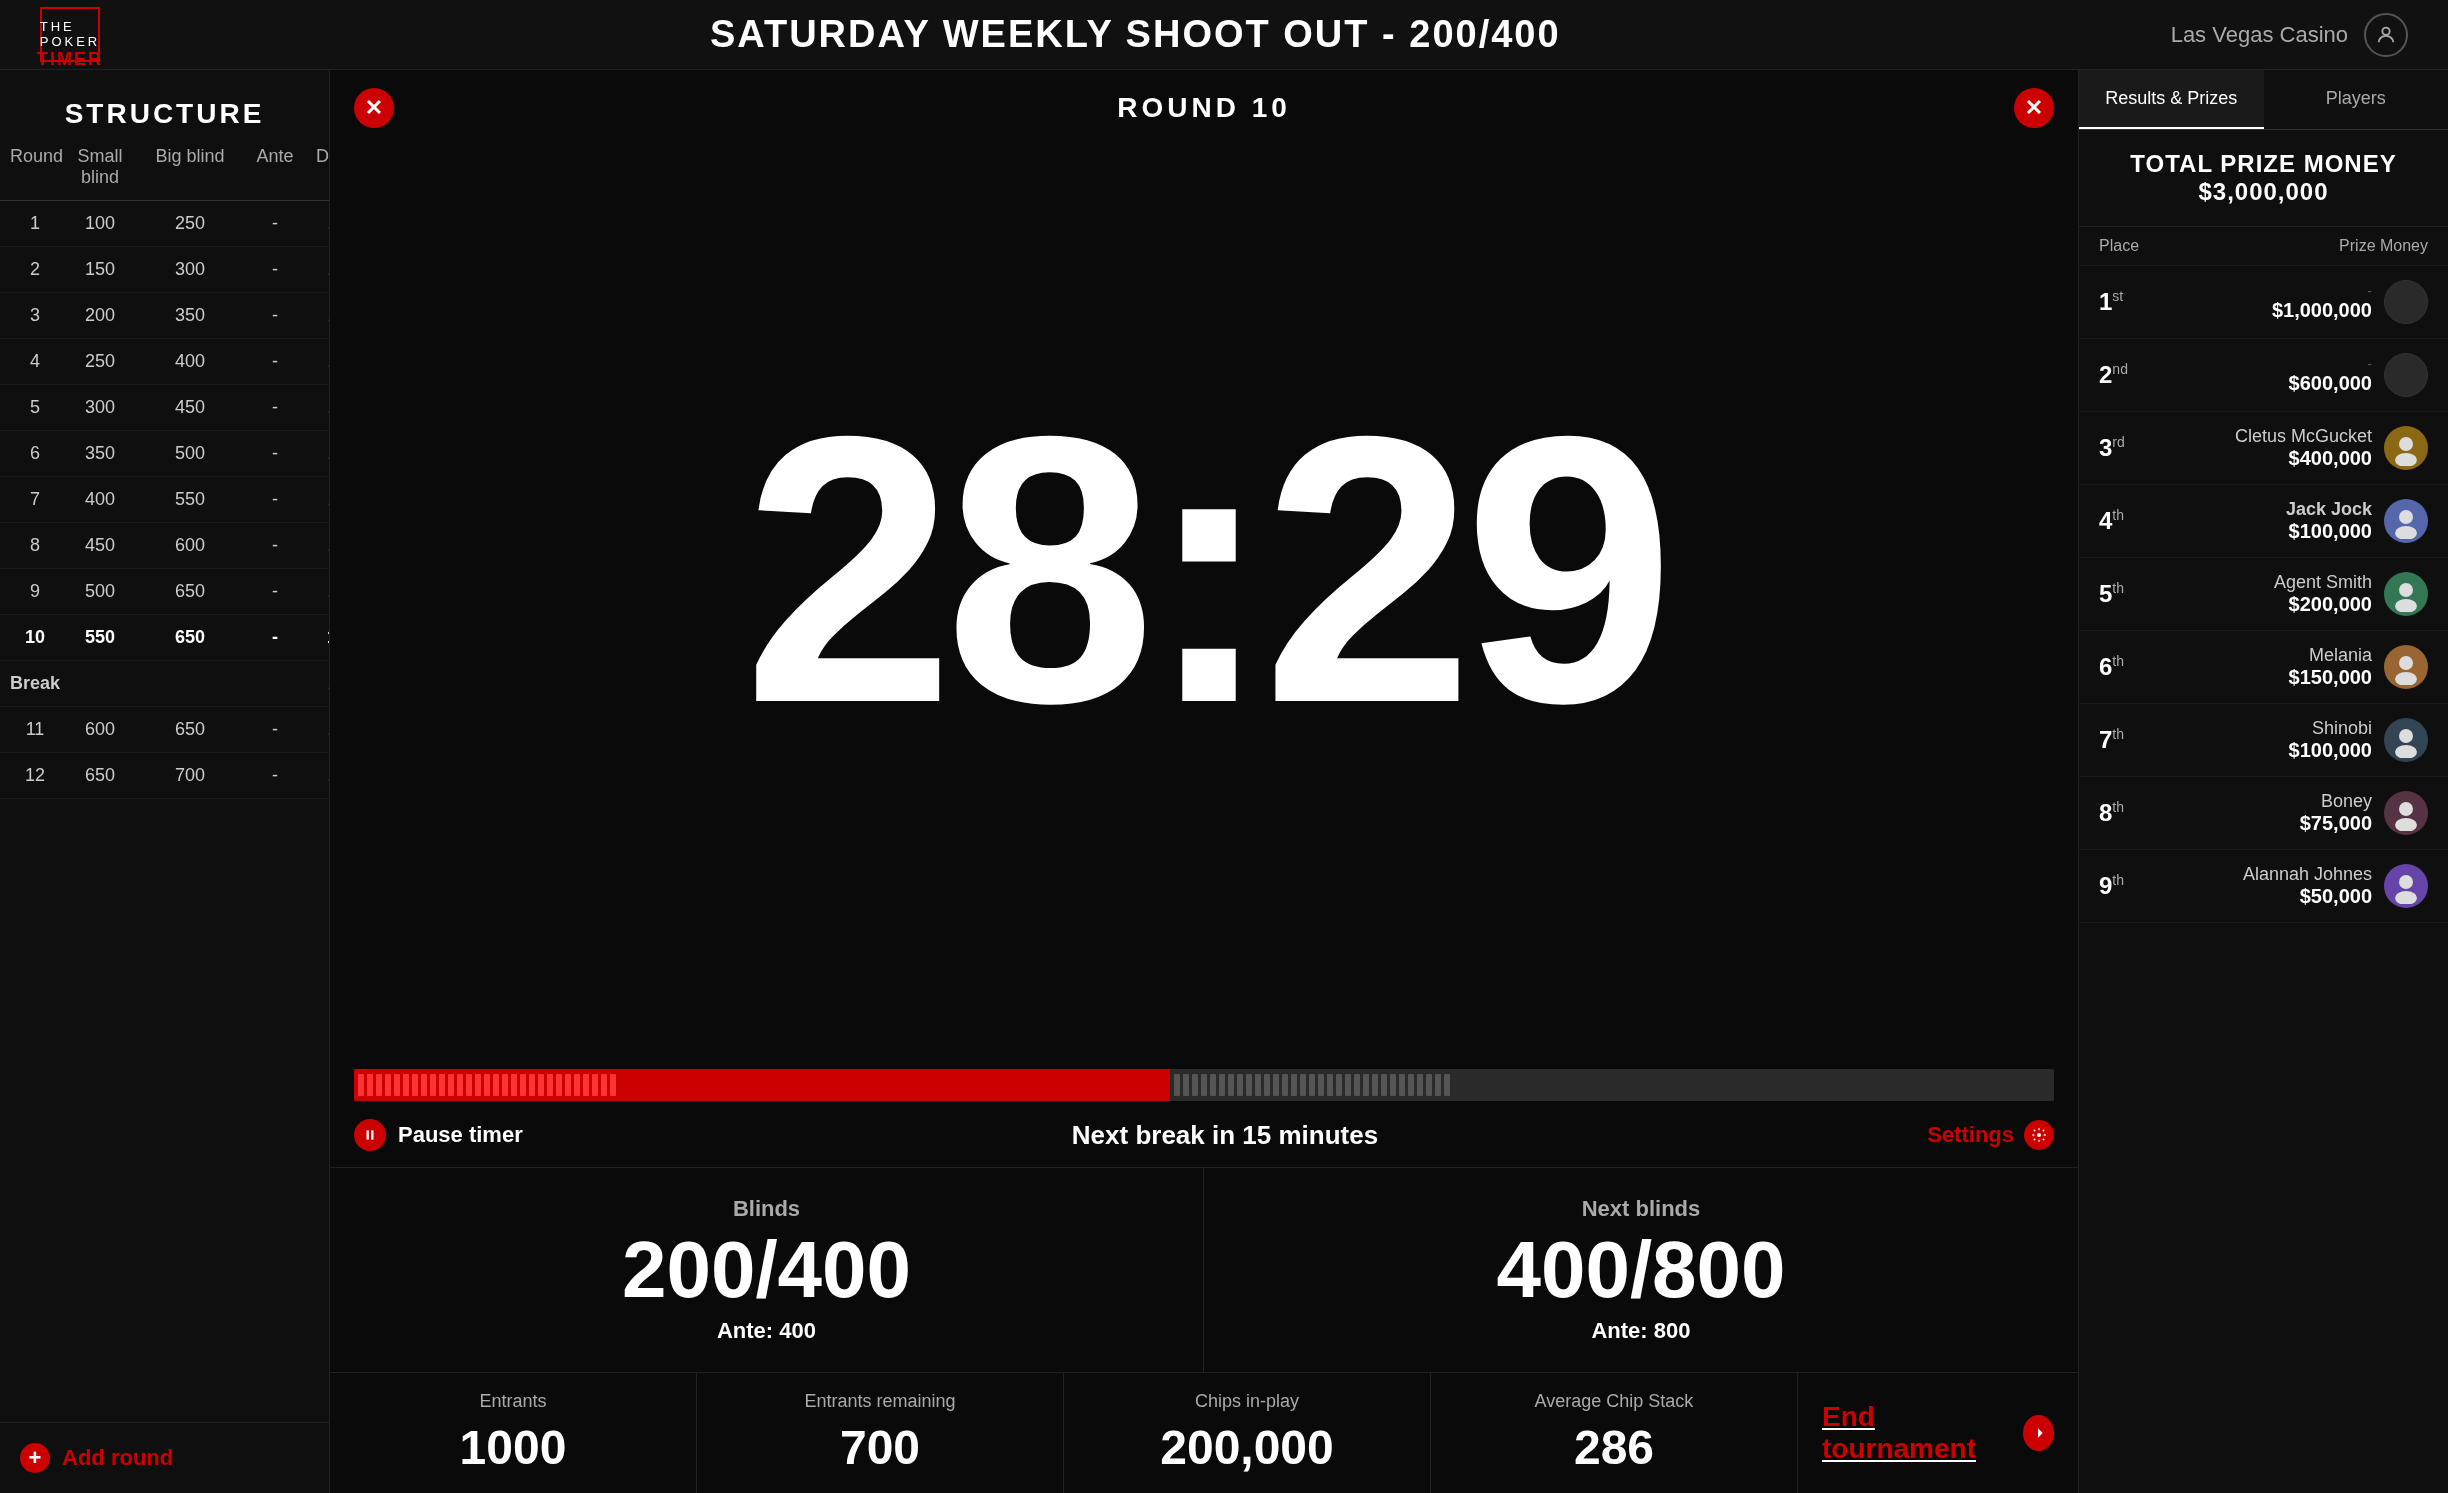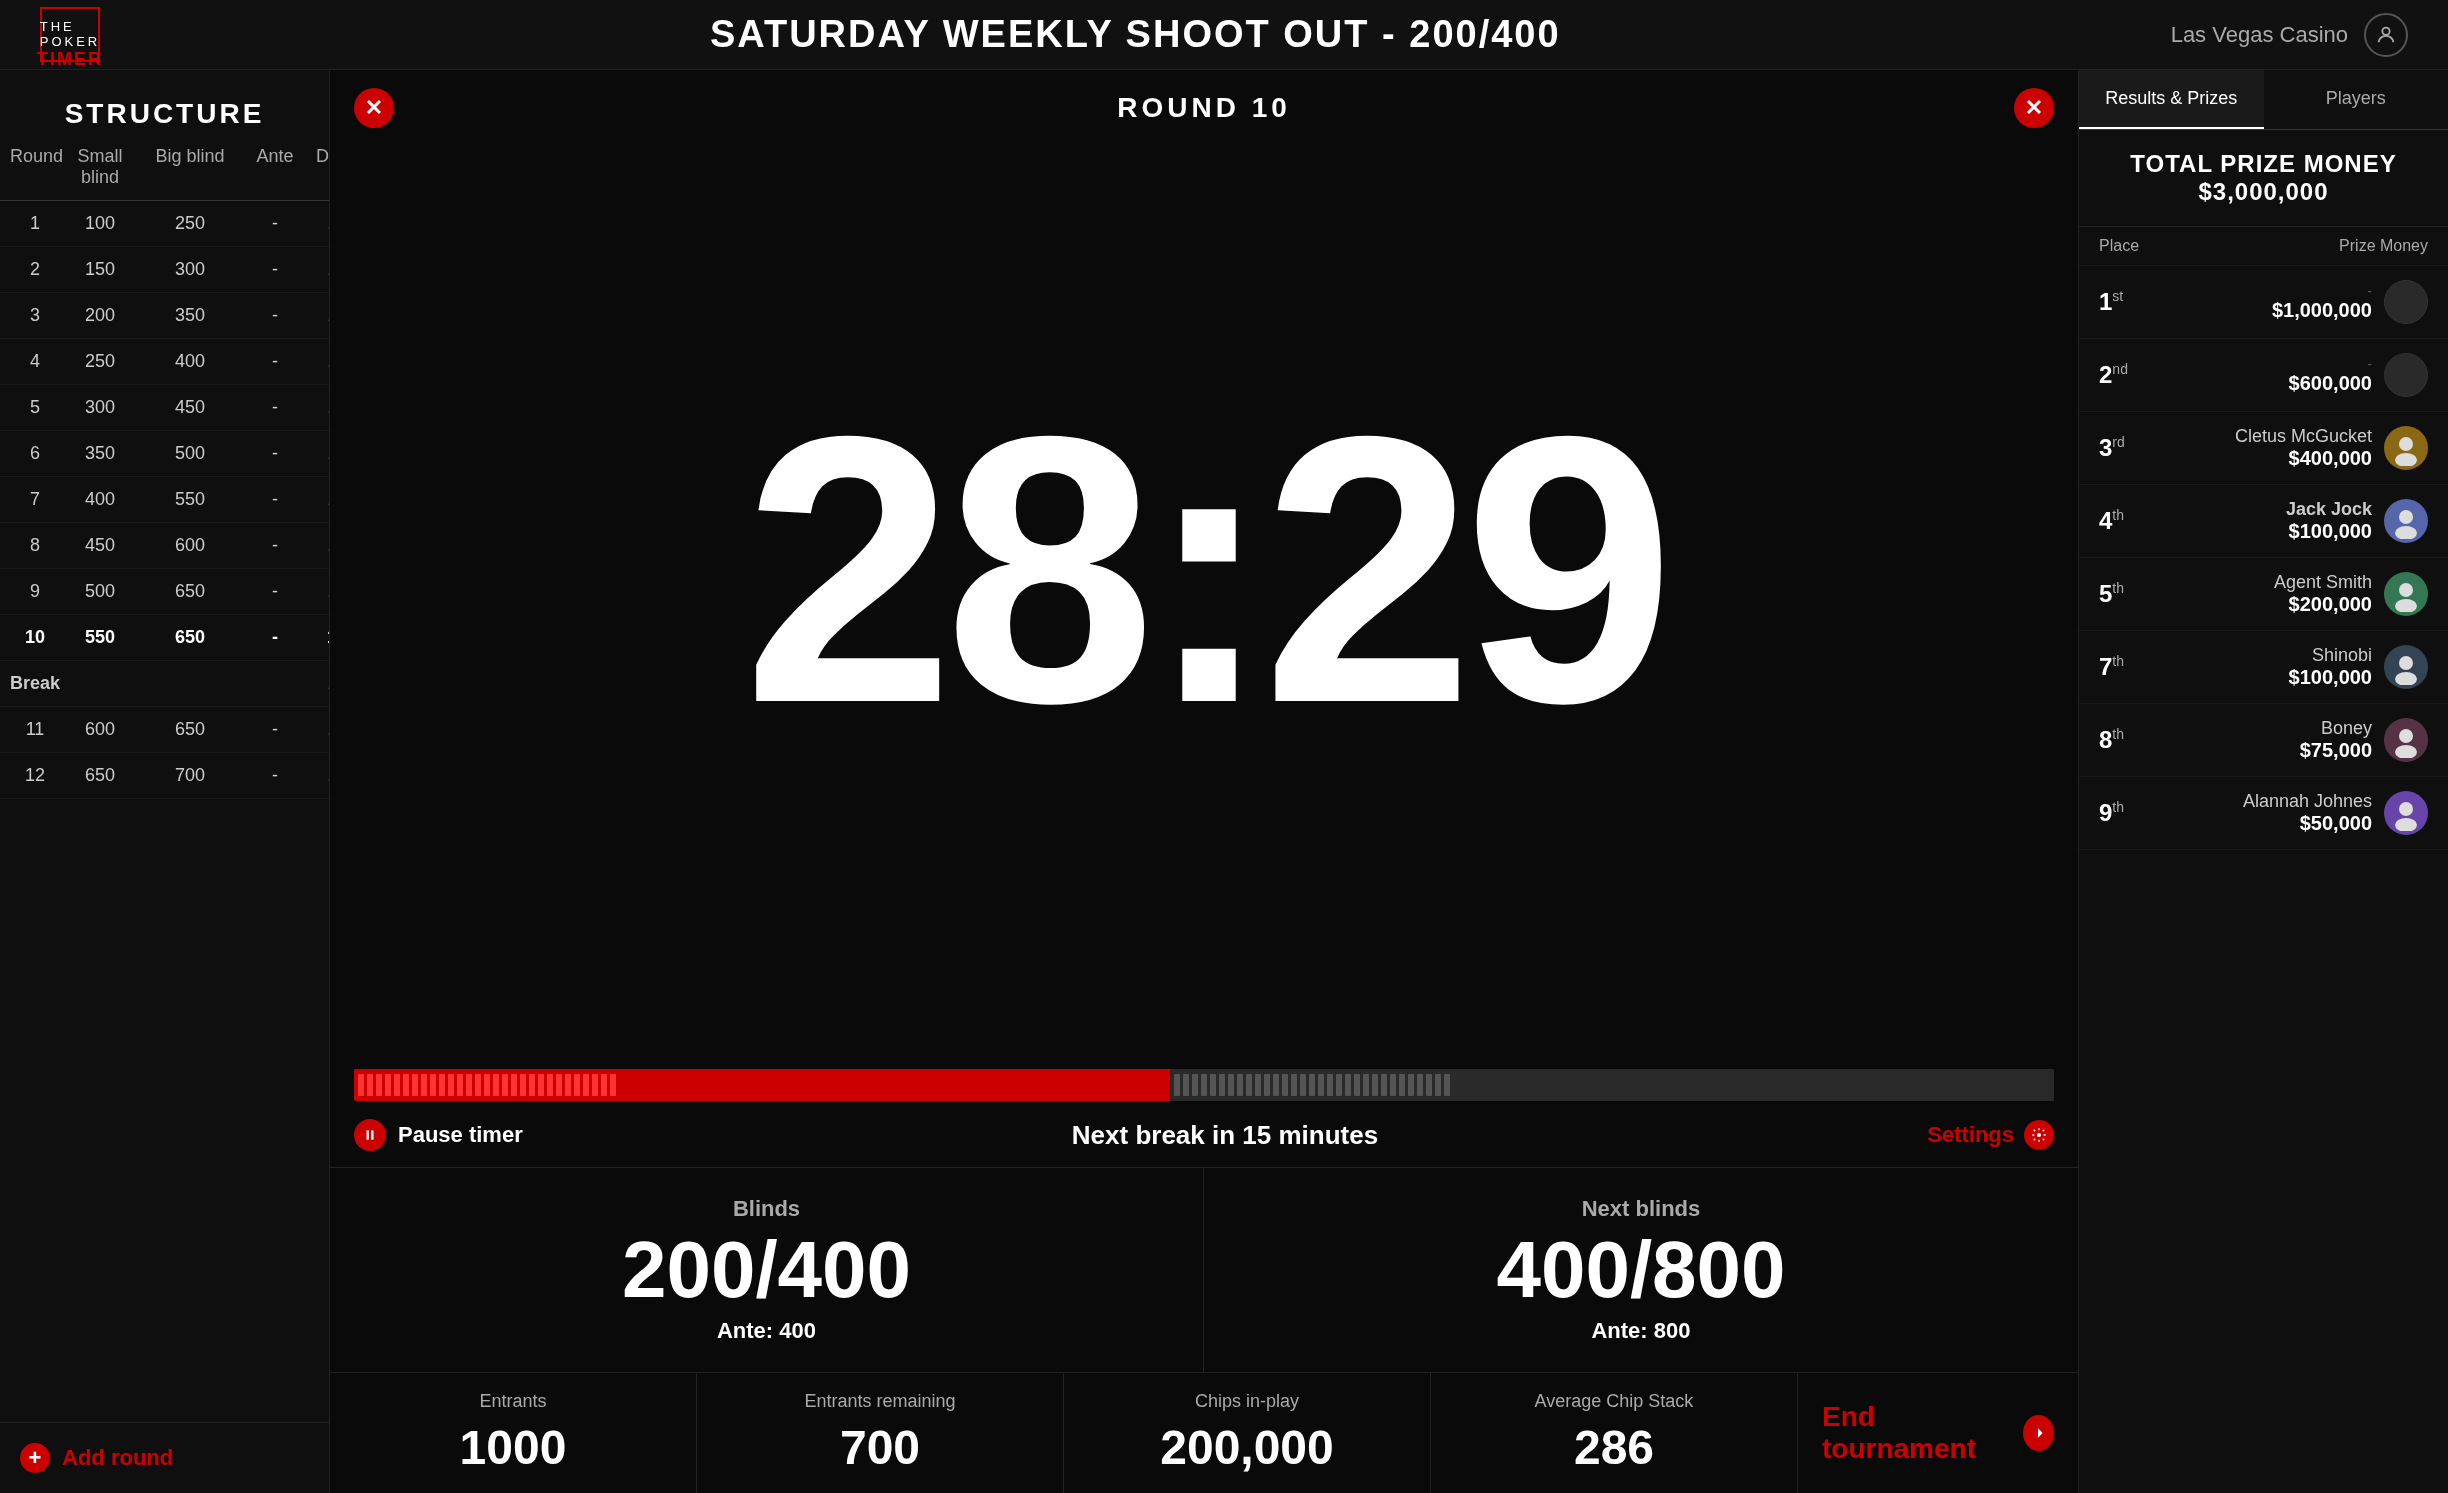--- a/index.html
+++ b/index.html
@@ -467,20 +467,21 @@
     }
     .end-btn-wrapper {
       width: 280px;
       display: flex;
       align-items: center;
       justify-content: flex-end;
       padding: 0 24px;
       gap: 14px;
       cursor: pointer;
       flex-shrink: 0;
+      text-decoration: underline;
     }
   </style>
 </head>
 <body>
 
 <div class="header">
   <div class="logo">
     <div class="logo-box">
       <span class="logo-poker">THE POKER</span>
       <span class="logo-timer">TIMER</span>
@@ -827,20 +828,36 @@
             <div class="avatar-placeholder" style="background: rgb(51, 119, 85);">
               <svg width="36" height="36" viewBox="0 0 36 36">
         <circle cx="18" cy="18" r="18" fill="#337755"></circle>
         <circle cx="18" cy="14" r="7" fill="#ddd"></circle>
         <ellipse cx="18" cy="30" rx="11" ry="7" fill="#ddd"></ellipse>
       </svg>
             </div>
           </div>
         </div>
         <div class="prize-row">
+          <div class="prize-place">6<sup>th</sup></div>
+          <div class="prize-right">
+            <div style="text-align: right;">
+              <div class="prize-dash" style="font-size: 18px; color: rgb(204, 204, 204);">Melania</div>
+              <div class="prize-money">$150,000</div>
+            </div>
+            <div class="avatar-placeholder" style="background: rgb(153, 102, 51);">
+              <svg width="36" height="36" viewBox="0 0 36 36">
+        <circle cx="18" cy="18" r="18" fill="#996633"></circle>
+        <circle cx="18" cy="14" r="7" fill="#ddd"></circle>
+        <ellipse cx="18" cy="30" rx="11" ry="7" fill="#ddd"></ellipse>
+      </svg>
+            </div>
+          </div>
+        </div>
+        <div class="prize-row">
           <div class="prize-place">7<sup>th</sup></div>
           <div class="prize-right">
             <div style="text-align: right;">
               <div class="prize-dash" style="font-size: 18px; color: rgb(204, 204, 204);">Shinobi</div>
               <div class="prize-money">$100,000</div>
             </div>
             <div class="avatar-placeholder" style="background: rgb(51, 68, 85);">
               <svg width="36" height="36" viewBox="0 0 36 36">
         <circle cx="18" cy="18" r="18" fill="#334455"></circle>
         <circle cx="18" cy="14" r="7" fill="#ddd"></circle>

